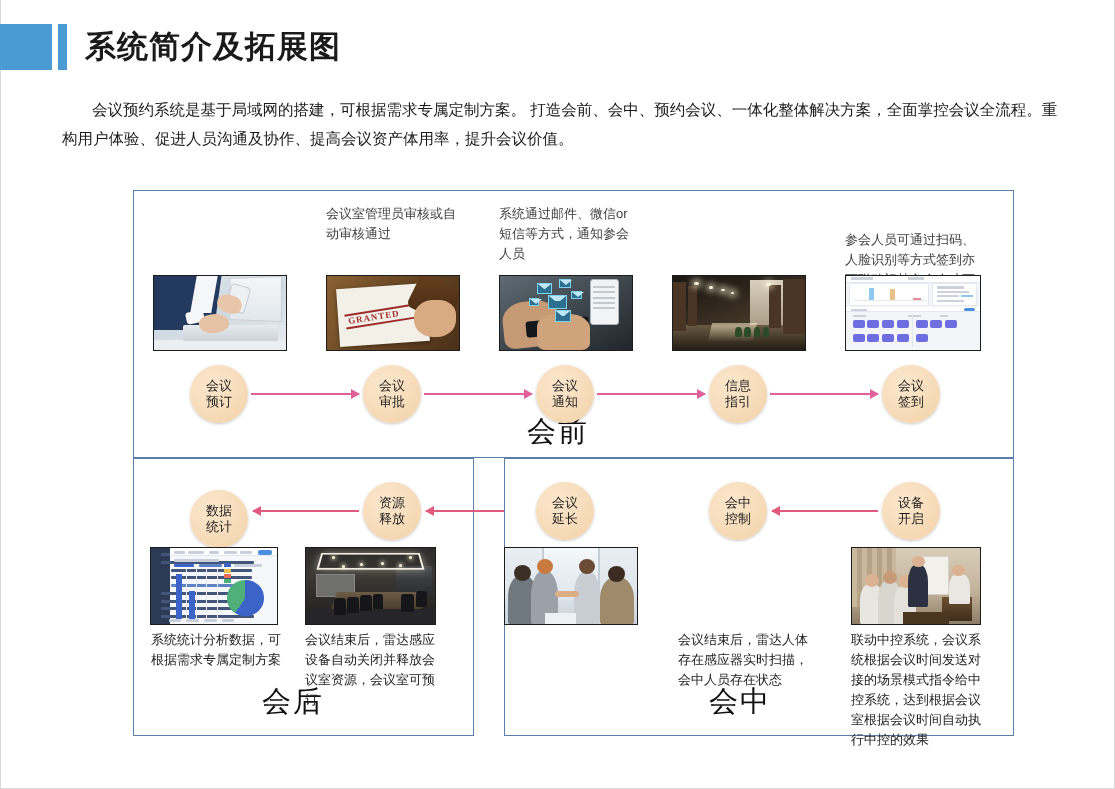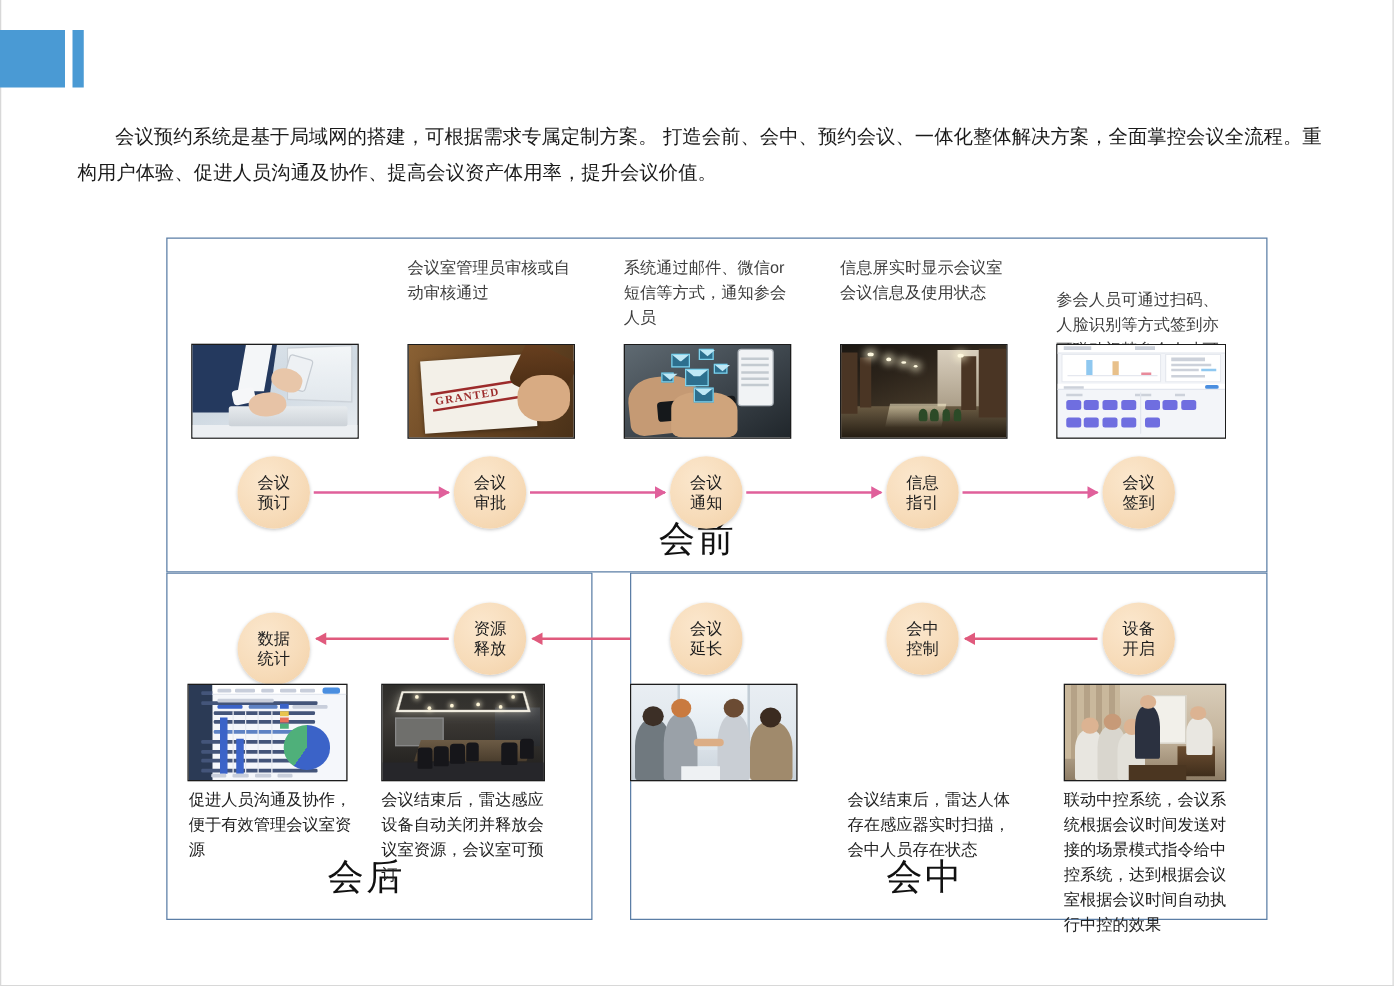--- a/index.html
+++ b/index.html
@@ -222,32 +222,32 @@
 </head>
 <body>
 
 <div class="page-border-left"></div>
 <div class="page-border-right"></div>
 <div class="page-border-bottom"></div>
 
 <div class="header">
   <div class="hdr-block"></div>
   <div class="hdr-bar"></div>
+  <div class="hdr-title">系统简介及拓展图</div>
 </div>
 
 <div class="intro"><span class="indent"></span><span>会议预约系统是基于局域网的搭建，可根据需求专属定制方案。 打造会前、会中、预约会议、一体化整体解决方案，全面掌控会议全流程。重构用户体验、促进人员沟通及协作、提高会议资产体用率，提升会议价值。</span></div>
 
 <div class="diagram">
 
   <div class="panel panel-before"></div>
   <div class="section-label" style="left:394px; top:222px;">会前</div>
 
   <div class="cap" style="left:193px; top:14px; width:130px;font-family:Liberation Serif, serif;">会议室管理员审核或自动审核通过</div>
   <div class="cap" style="left:366px; top:14px; width:130px;">系统通过邮件、微信or短信等方式，通知参会人员</div>
-  <div class="cap" style="left:539px; top:14px; width:130px;">信息屏实时显示会议室会议信息及使用状态</div>
   <div class="cap" style="left:712px; top:14px; width:136px;margin-top:26px;">参会人员可通过扫码、人脸识别等方式签到亦可联动门禁参会人才可开门</div>
 
   <div class="photo" style="left:20px; top:85px; width:134px; height:76px;">
     <div class="ph p1">
       <div class="desk"></div>
       <div class="screen"></div>
       <div class="suit"></div>
       <div class="shirt"></div>
       <div class="kb"></div>
       <div class="cuff"></div>
@@ -447,21 +447,21 @@
       <div class="chair" style="left:85%; top:56%; width:9%; height:22%;"></div>
       <div class="dot" style="left:28%; top:22%;"></div>
       <div class="dot" style="left:42%; top:20%;"></div>
       <div class="dot" style="left:58%; top:19%;"></div>
       <div class="dot" style="left:72%; top:21%;"></div>
       <div class="dot" style="left:20%; top:10%;"></div>
       <div class="dot" style="left:80%; top:10%;"></div>
     </div>
   </div>
 
-  <div class="cap cap-dark" style="left:18px; top:440px; width:132px;">促进人员沟通及协作，便于有效管理会议室资源</div>
+  <div class="cap cap-dark" style="left:18px; top:440px; width:132px;">系统统计分析数据，可根据需求专属定制方案</div>
   <div class="cap cap-dark" style="left:172px; top:440px; width:132px;">会议结束后，雷达感应设备自动关闭并释放会议室资源，会议室可预订</div>
 
   <div class="panel panel-during"></div>
   <div class="section-label" style="left:576px; top:492px;">会中</div>
 
   <div class="node" style="left:403px; top:292px;">
       <span>会议
 延长</span>
     </div>
   <div class="node" style="left:576px; top:292px;">

